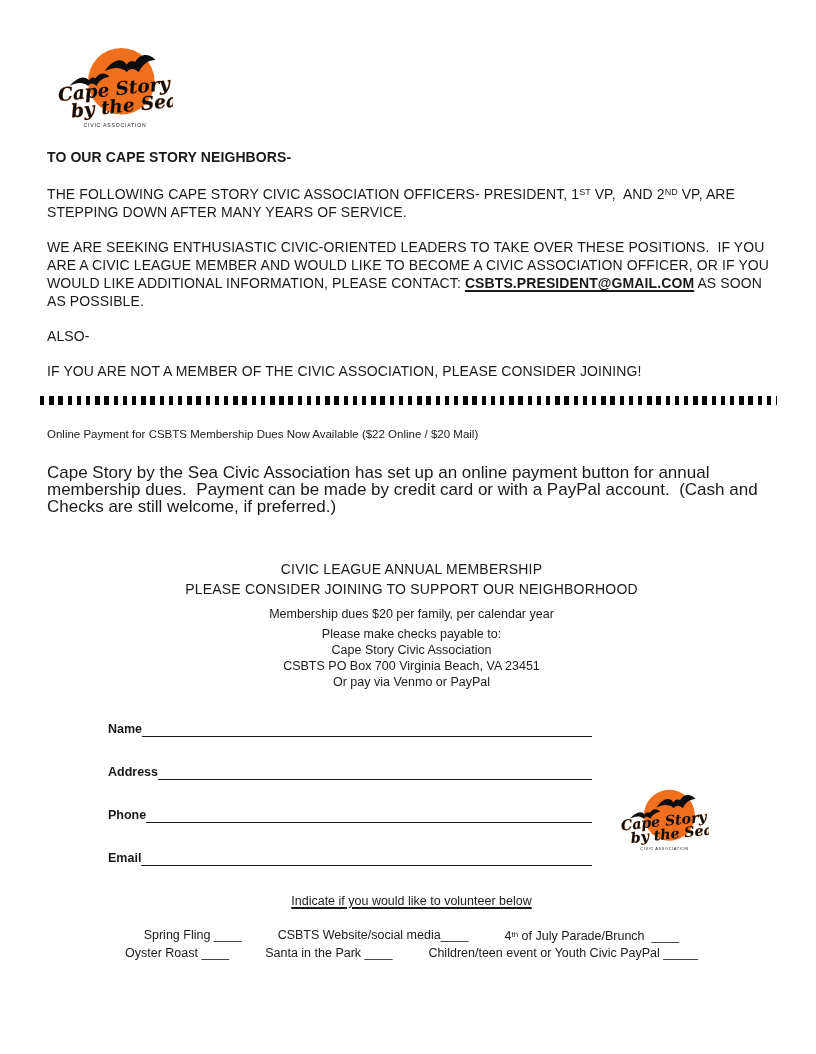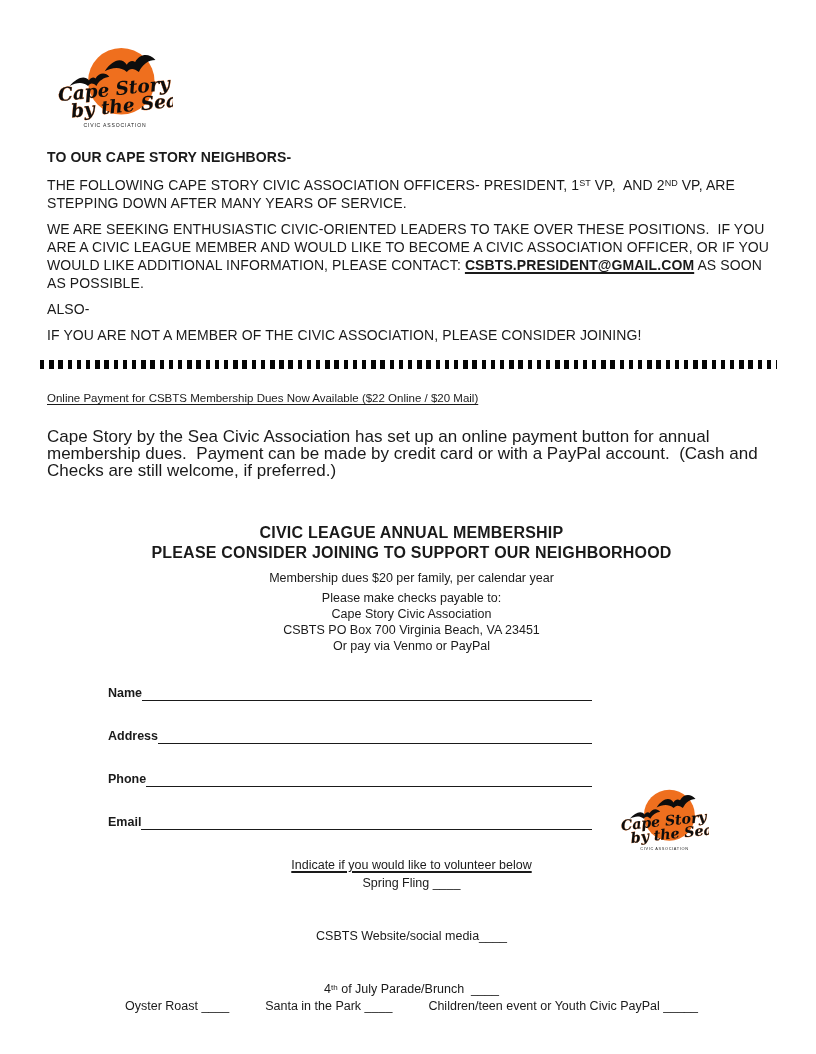--- a/index.html
+++ b/index.html
@@ -25,69 +25,69 @@
   }
   .logo-sub {
     font-family: "Liberation Sans", sans-serif;
     font-size: 5.5px; letter-spacing: 0.9px; fill: #222;
   }
 
   
   .para {
     font-size: 14px; line-height: 18px;
     white-space: pre-wrap;
-    margin-top: 8px;
+    margin-top: 17px;
     letter-spacing: 0.1px;
   }
   .greeting { font-weight: bold; margin-top: 16px; }
   .sup { font-size: 9px; vertical-align: 4px; letter-spacing: 0; }
   .email-link {
     font-weight: bold; color: inherit;
     text-decoration: underline; text-decoration-thickness: 2px;
     text-underline-offset: 2px;
   }
 
   .dotted-divider {
     margin-top: 16px; margin-left: -7px;
     width: 737px; height: 9px;
     background-image: repeating-linear-gradient(to right, #050505 0 4.5px, transparent 4.5px 9.2px);
   }
 
   .small-heading {
     margin-top: 23px; font-size: 11.5px;
-    text-decoration: underline; text-underline-offset: 2px;
+    text-underline-offset: 2px;
     white-space: pre-wrap;
   }
   .small-para {
     margin-top: 24px; font-size: 17px; line-height: 17px;
     white-space: pre-wrap;
   }
 
   
   .form-section { margin-top: 44px; text-align: center; }
-  .form-title { font-size: 16px; font-weight: bold; line-height: 20px; letter-spacing: 0.2px; }
+  .form-title { font-size: 14px; font-weight: normal; line-height: 20px; letter-spacing: 0.2px; }
   .form-dues { font-size: 12.5px; margin-top: 8px; }
   .checks-block { margin-top: 5px; font-size: 12.5px; line-height: 16px; }
 
   .fields-block { margin-top: 29px; margin-left: 53px; width: 492px; text-align: left; }
   .field-row { display: flex; align-items: flex-end; height: 18px; margin-bottom: 25px; margin-left: 8px; }
   .field-label { font-size: 12.5px; font-weight: bold; line-height: 16px; }
   .field-line { flex: 1; border-bottom: 1.4px solid #1a1a1a; height: 15px; }
 
   .volunteer { margin-top: 4px; text-align: center; }
   .volunteer-heading {
     font-size: 12.5px;
     text-decoration: underline; text-decoration-thickness: 1.5px; text-underline-offset: 2px;
     display: inline-block;
   }
   .volunteer-row {
     display: flex; justify-content: center; gap: 36px;
     font-size: 12.5px; line-height: 16.5px; white-space: pre;
   }
-  .volunteer-row.first { margin-top: 2px; flex-direction: column; }
+  .volunteer-row.first { margin-top: 18px; }
   .sup-sm { font-size: 8px; vertical-align: 3px; text-align: right; }
 </style>
 </head>
 <body>
 
 <div class="page">
   <div class="content">
 
     <svg class="logo-main" viewBox="0 0 130 100" aria-hidden="true">
       <circle cx="74" cy="46" r="36" fill="#EF6F1E"></circle>

